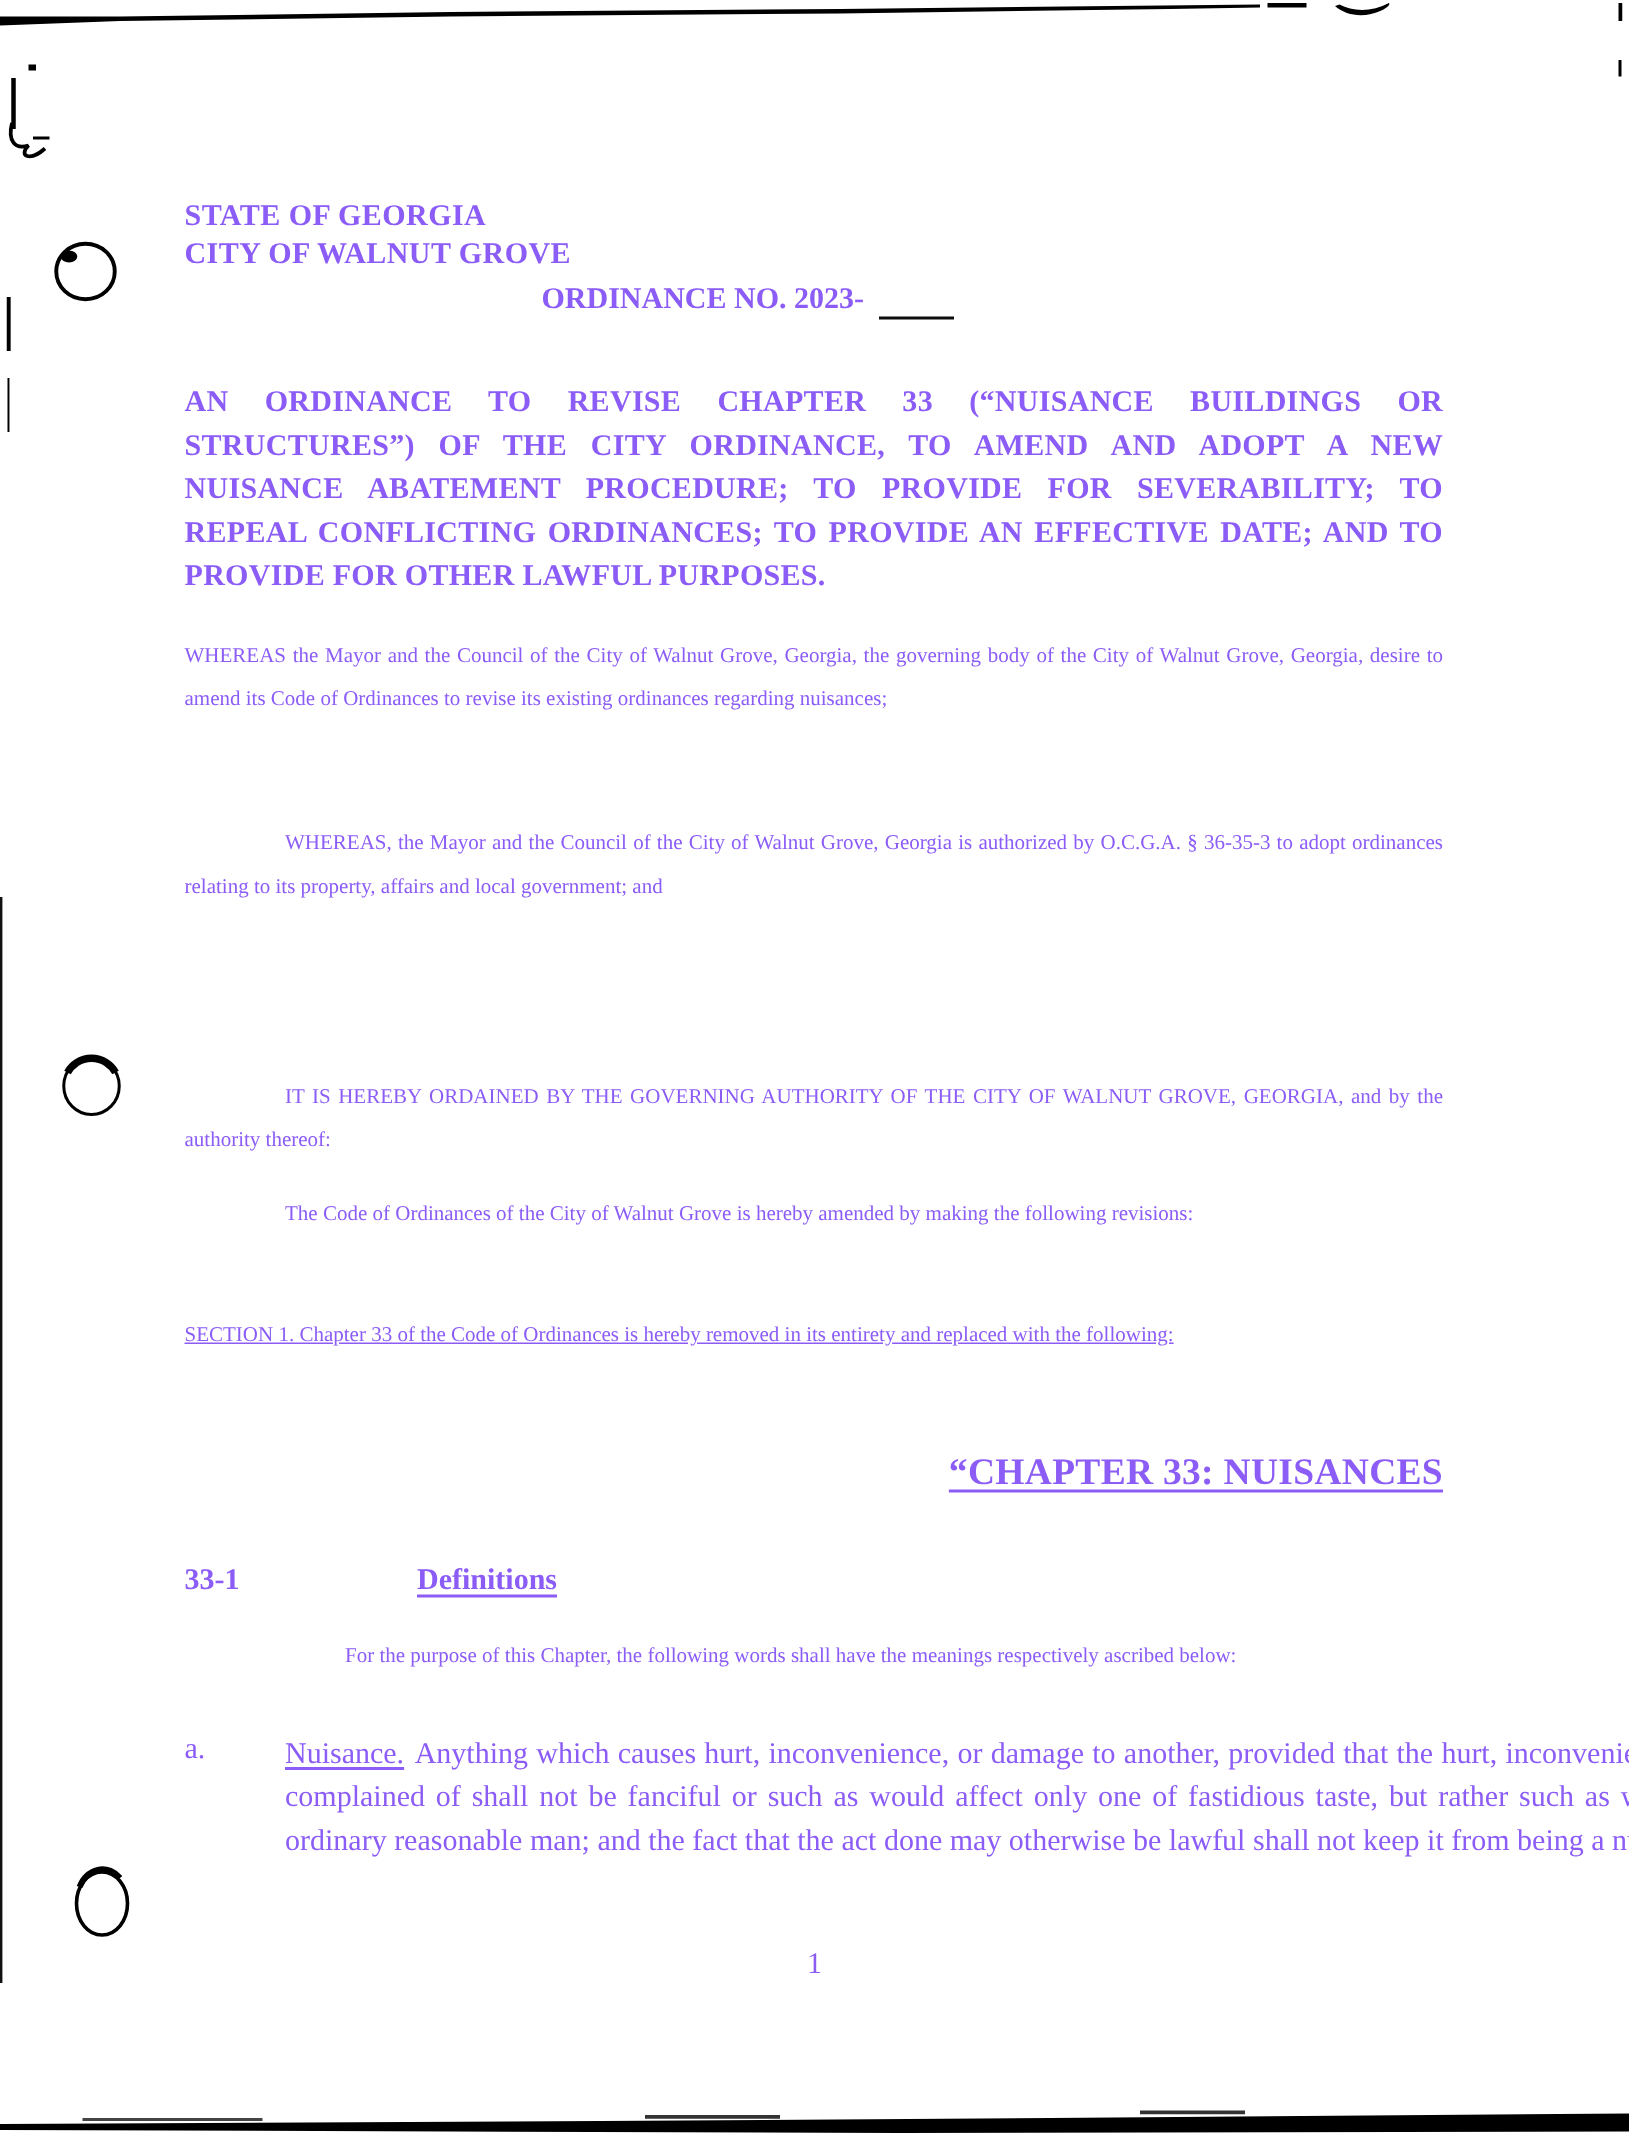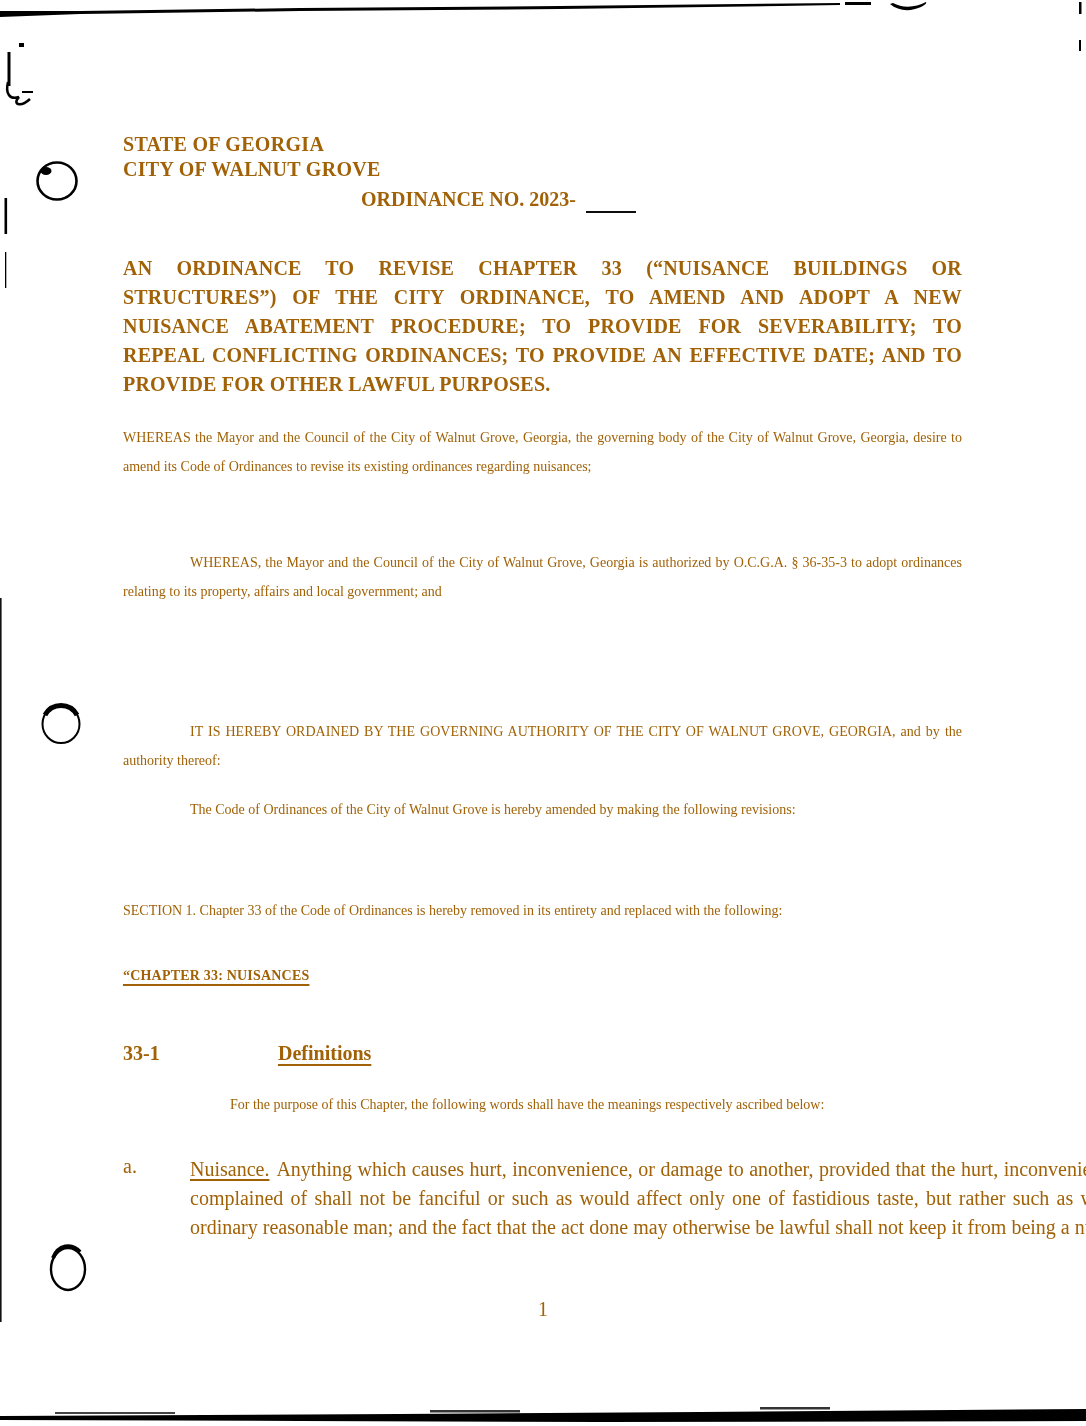--- a/index.html
+++ b/index.html
@@ -2,31 +2,31 @@
 <html><head>
 <meta charset="utf-8">
 <style>
   html,body{margin:0;padding:0;background:#ffffff;}
   .page{
     position:relative;
     width:1086px;height:1426px;
     background:#ffffff;
     overflow:hidden;
     font-family:"Liberation Serif","DejaVu Serif",serif;
-    color:#a16207;
+    color:#8b5cf6;
   }
   .blk{position:absolute;left:123px;right:124px;}
   .hdr{font-weight:bold;font-size:20px;line-height:25px;letter-spacing:.3px;}
   .ord-line{position:absolute;left:361px;top:188px;font-weight:bold;font-size:20px;white-space:nowrap;}
   .blank{display:inline-block;width:50px;border-bottom:2.5px solid #0d0d0d;margin-left:10px;vertical-align:baseline;}
   .title{font-weight:bold;font-size:20px;line-height:29px;text-align:justify;letter-spacing:.2px;}
   .body-para{font-size:14px;line-height:29px;text-align:justify;}
   .indent{text-indent:67px;}
   .left-align{text-align:left;}
-  .chapter{font-weight:bold;font-size:14px;text-decoration:underline;text-decoration-thickness:2px;text-underline-offset:4px;letter-spacing:.2px;}
+  .chapter{font-weight:bold;font-size:25px;text-decoration:underline;text-decoration-thickness:2px;text-underline-offset:4px;letter-spacing:.2px;text-align:right;}
   .defhead{font-size:20px;font-weight:bold;}
   .defhead .num{display:inline-block;width:155px;}
   .defhead .term{text-decoration:underline;text-decoration-thickness:2px;text-underline-offset:4px;}
   .hang{position:relative;}
   .hang .label{position:absolute;left:0;top:0;font-size:20px;}
   .hang .body{margin-left:67px;font-size:20px;line-height:29px;text-align:justify;}
   .uterm{text-decoration:underline;text-decoration-thickness:1.5px;text-underline-offset:3px;margin-right:7px;}
   .pagenum{position:absolute;left:0;right:0;top:1298px;text-align:center;font-size:20px;}
   svg.artifacts{position:absolute;left:0;top:0;pointer-events:none;}
 </style>
@@ -95,21 +95,21 @@
 
   <div class="blk body-para" style="top:423px;">WHEREAS the Mayor and the Council of the City of Walnut Grove, Georgia, the governing body of the City of Walnut Grove, Georgia, desire to amend its Code of Ordinances to revise its existing ordinances regarding nuisances;</div>
 
   <div class="blk body-para indent" style="top:548px;">WHEREAS, the Mayor and the Council of the City of Walnut Grove, Georgia is authorized by O.C.G.A. § 36-35-3 to adopt ordinances relating to its property, affairs and local government; and</div>
 
 
   <div class="blk body-para indent" style="top:795px;">The Code of Ordinances of the City of Walnut Grove is hereby amended by making the following revisions:</div>
 
   <div class="blk body-para indent" style="top:717px;">IT IS HEREBY ORDAINED BY THE GOVERNING AUTHORITY OF THE CITY OF WALNUT GROVE, GEORGIA, and by the authority thereof:</div>
 
-  <div class="blk body-para left-align" style="top:896px;max-width:800px;">SECTION 1. Chapter 33 of the Code of Ordinances is hereby removed in its entirety and replaced with the following:</div>
+  <div class="blk body-para left-align" style="top:876px;max-width:800px;text-decoration:underline;">SECTION 1. Chapter 33 of the Code of Ordinances is hereby removed in its entirety and replaced with the following:</div>
 
   <div class="blk chapter" style="top:968px;">“CHAPTER 33:  NUISANCES</div>
 
   <div class="blk defhead" style="top:1042px;">
     <span class="num">33-1</span><span class="term">Definitions</span>
   </div>
 
   <div class="body-para" style="position:absolute;left:190px;right:124px;top:1090px;margin-left:40px;">For the purpose of this Chapter, the following words shall have the meanings respectively ascribed below:</div>
 
   <div class="blk hang" style="top:1155px;">

